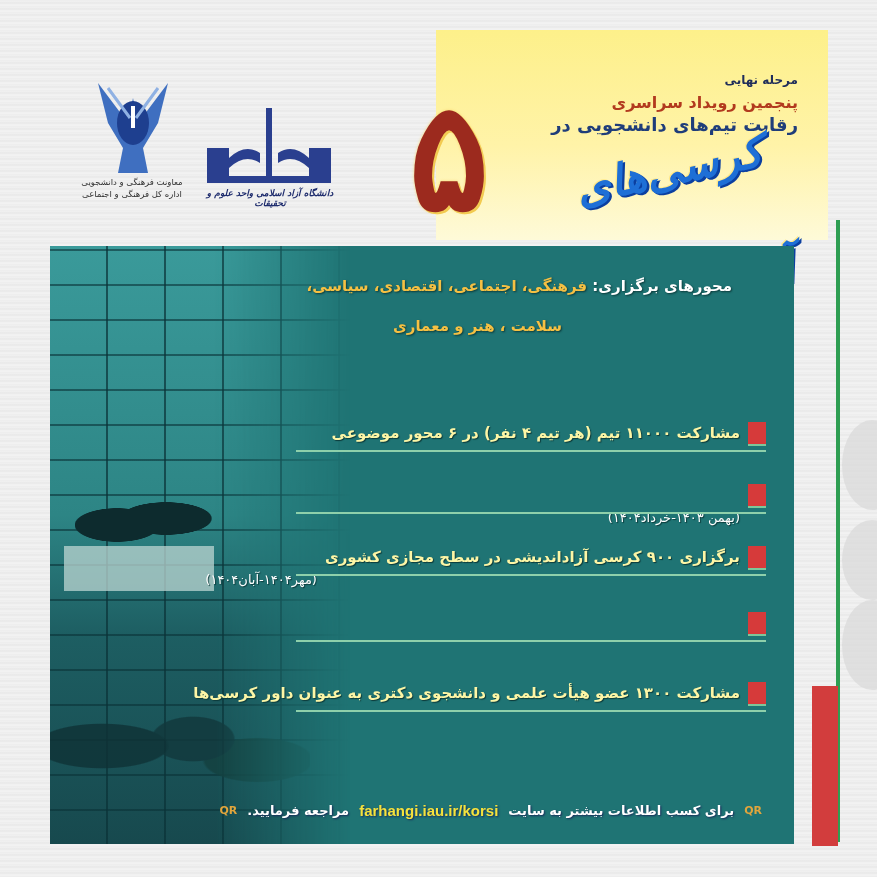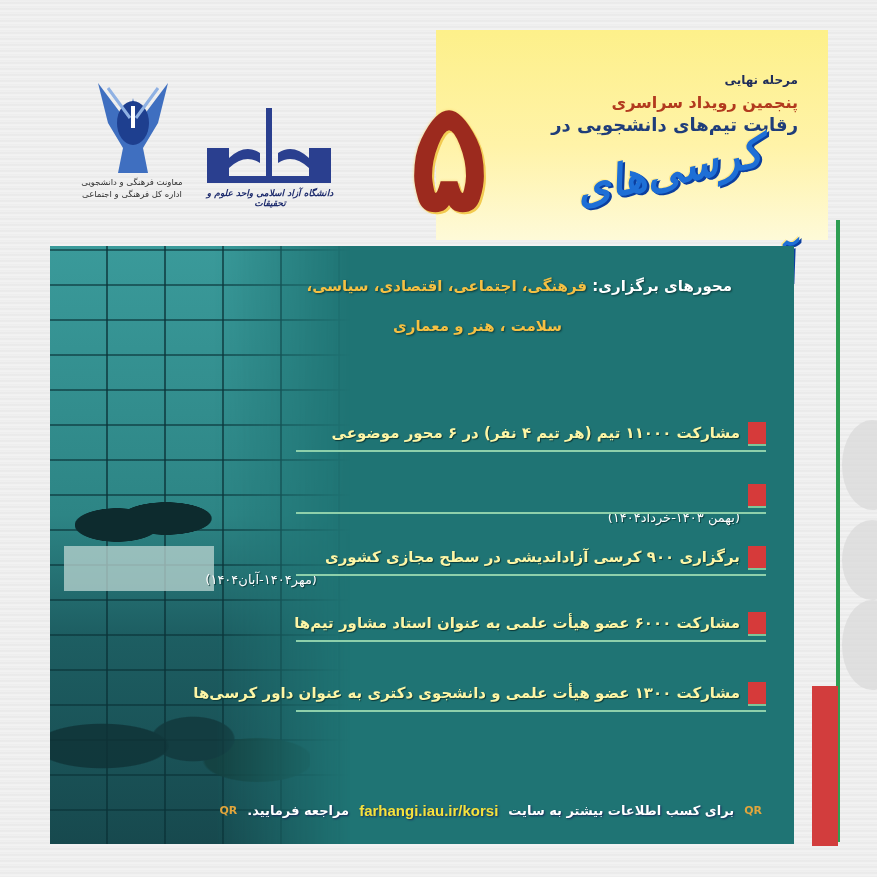--- a/index.html
+++ b/index.html
@@ -154,21 +154,20 @@
         <span class="underline" style="width:470px;"></span>
       </div>
       <div class="bullet" style="top:124px;">
         <span class="sq"></span>
         <span class="txt">برگزاری ۹۰۰ کرسی آزاداندیشی در سطح مجازی کشوری</span>
         <span class="txt small">(مهر۱۴۰۴-آبان۱۴۰۴)</span>
         <span class="underline" style="width:470px;"></span>
       </div>
       <div class="bullet" style="top:190px;">
         <span class="sq"></span>
-        <span class="txt">مشارکت ۶۰۰۰ عضو هیأت علمی به عنوان استاد مشاور تیم‌ها</span>
         <span class="underline" style="width:470px;"></span>
       </div>
       <div class="bullet" style="top:260px;align-items:center;">
         <span class="sq"></span>
         <span class="txt">مشارکت ۱۳۰۰ عضو هیأت علمی و دانشجوی دکتری به عنوان داور کرسی‌ها</span>
         <span class="underline" style="width:470px;"></span>
       </div>
     </div>
 
     <div class="footer">

